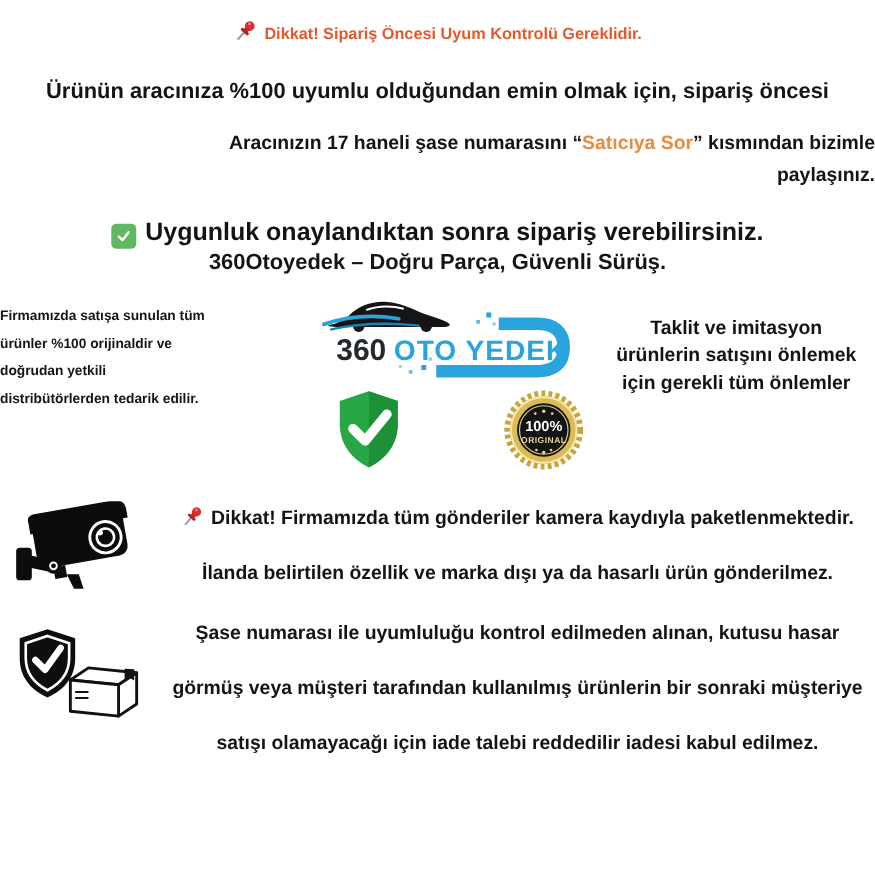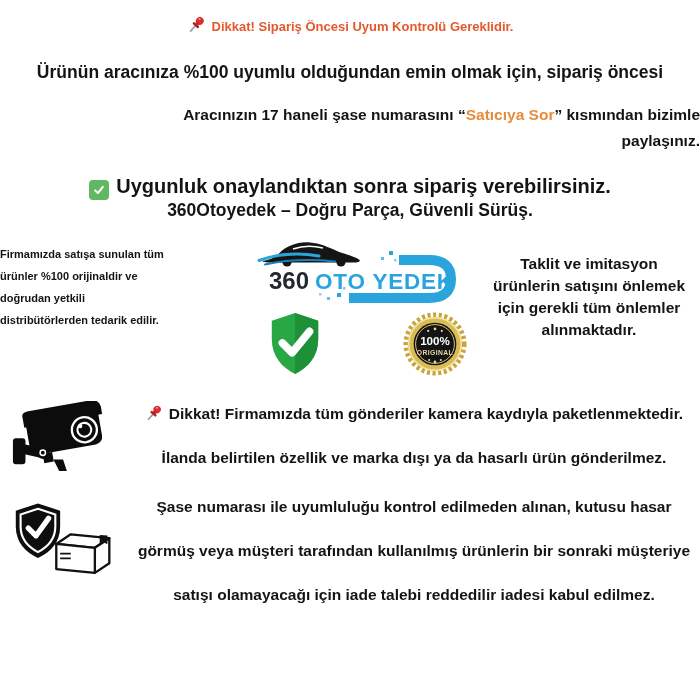--- a/index.html
+++ b/index.html
@@ -138,21 +138,20 @@
           <circle cx="34" cy="52.5" r="1.4" fill="#e6d6a0"></circle>
           <circle cx="40" cy="50.5" r="1.1" fill="#e6d6a0"></circle>
         </svg>
       </div>
     </div>
 
     <div class="col-right">
       <div class="nowrap">Taklit ve imitasyon</div>
       <div class="nowrap">ürünlerin satışını önlemek</div>
       <div class="nowrap">için gerekli tüm önlemler</div>
-      <div class="nowrap">alınmaktadır.</div>
     </div>
   </div>
 
   <div class="ship-row row1">
     <div class="ship-icon">
       <svg width="106" height="86" viewBox="0 0 110 88">
         <g transform="rotate(-10 55 36)">
           <path d="M16 10 Q15 4 23 4 H88 Q97 4 98 12 V20 H16 Z" fill="#0c0c0c"></path>
           <rect x="18" y="12" width="76" height="38" rx="8" fill="#0c0c0c"></rect>
           <circle cx="77" cy="33" r="16.5" fill="#0c0c0c"></circle>

